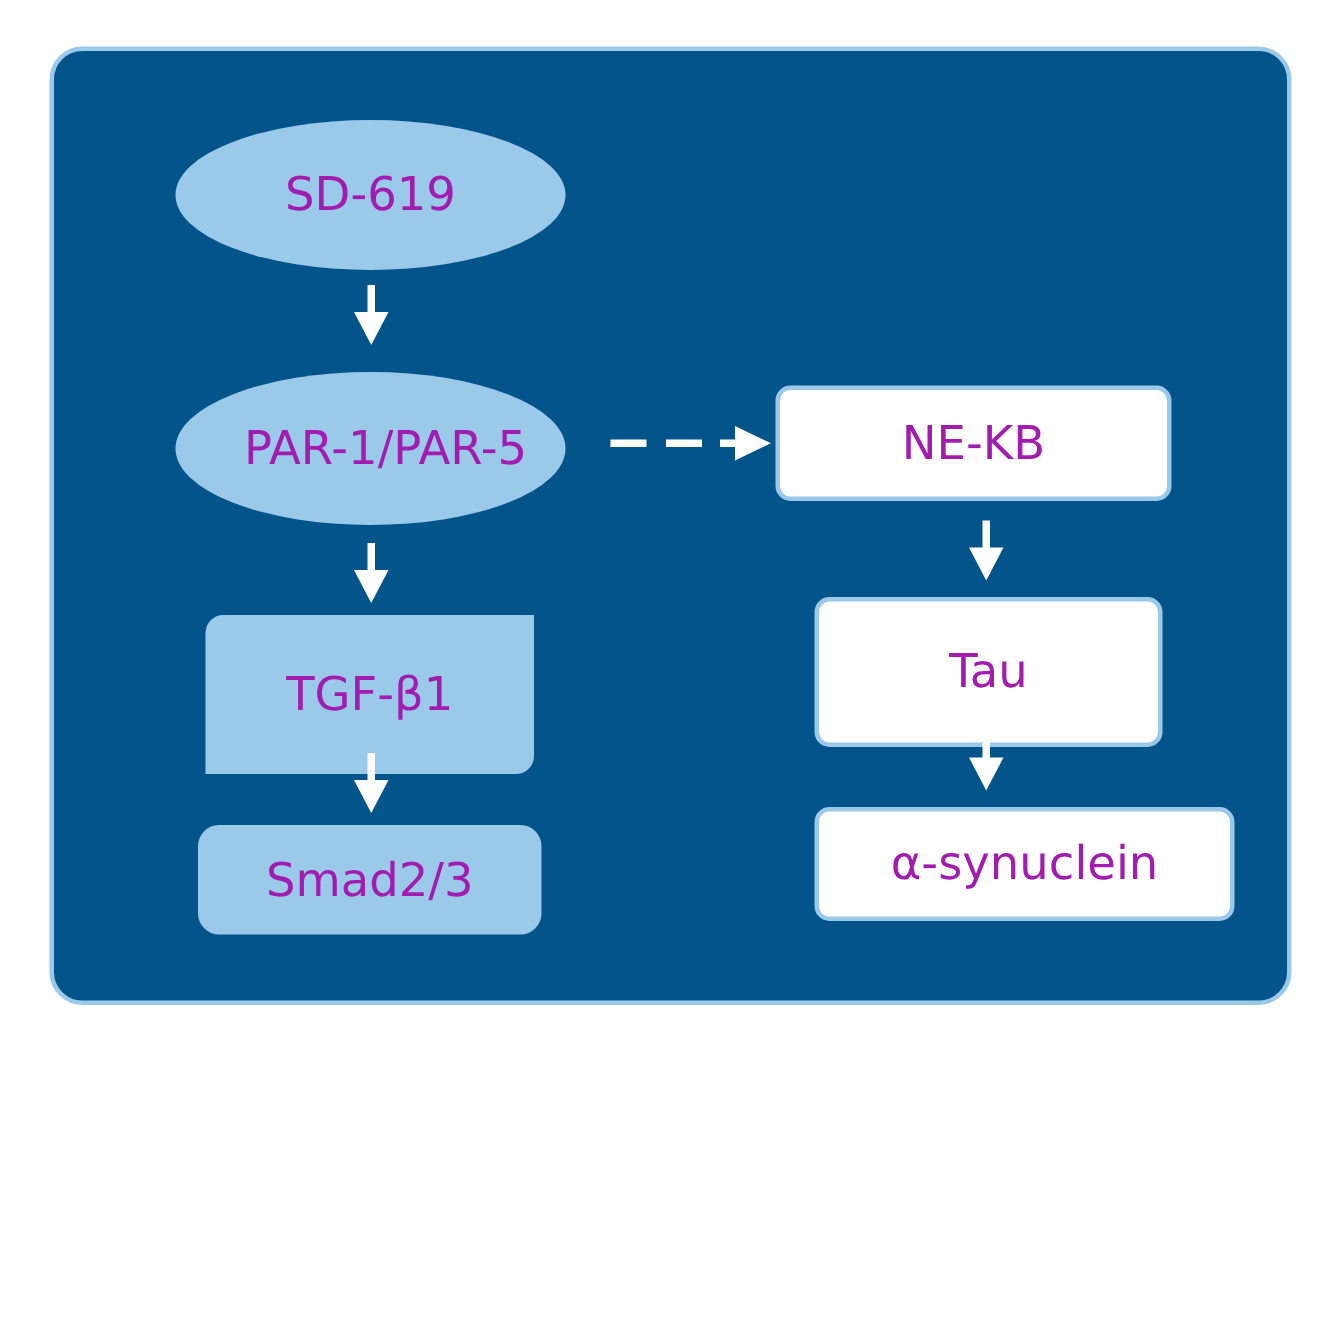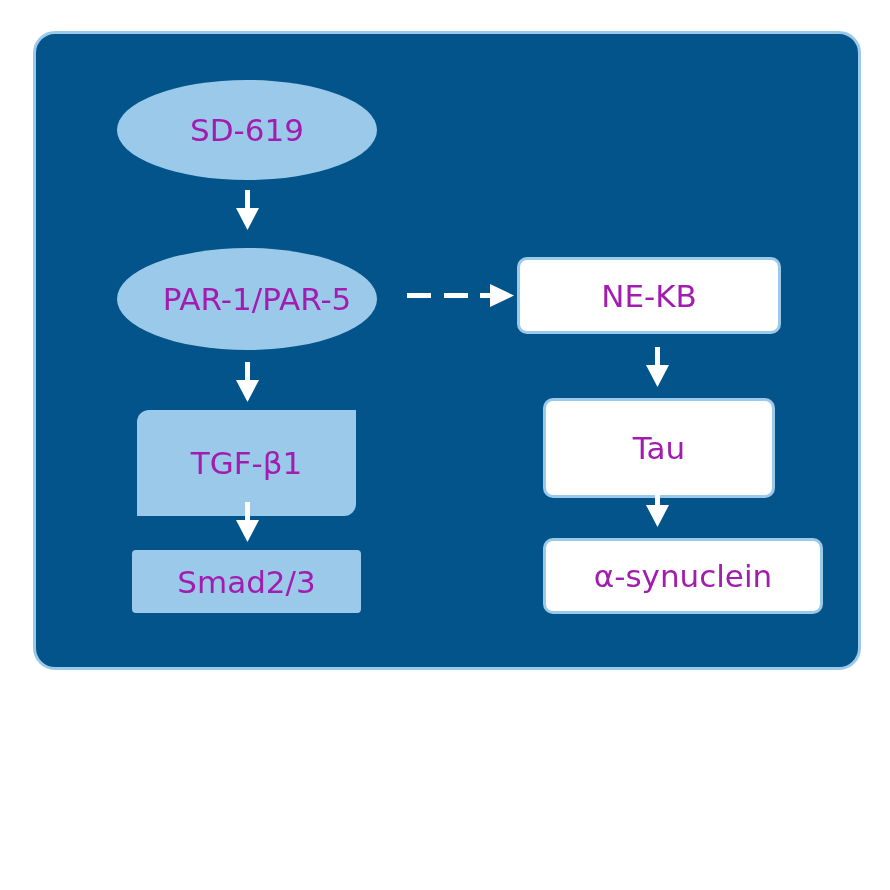--- a/index.html
+++ b/index.html
@@ -22,21 +22,21 @@
 
 <div class="node ell" style="left:117px;top:248px;width:260px;height:102px;flex-direction:row;text-align:center;">
   <span style="padding-left:20px;">PAR-1/</span>
   <span>PAR-5</span>
 </div>
 
 <div class="node lb" style="left:137px;top:410px;width:219px;height:106px;border-radius:12px 0 12px 0;">
   <span>TGF-β1</span>
 </div>
 
-<div class="node lb" style="left:132px;top:550px;width:229px;height:63px;border-radius:4px;">
+<div class="node lb" style="left:132px;top:550px;width:229px;height:73px;border-radius:14px;">
   <span>Smad2/3</span>
 </div>
 
 <div class="node wb" style="left:517px;top:257px;width:264px;height:77px;">
   <span>NE-KB</span>
 </div>
 
 <div class="node wb" style="left:543px;top:398px;width:232px;height:100px;">
   <span>Tau</span>
 </div>

